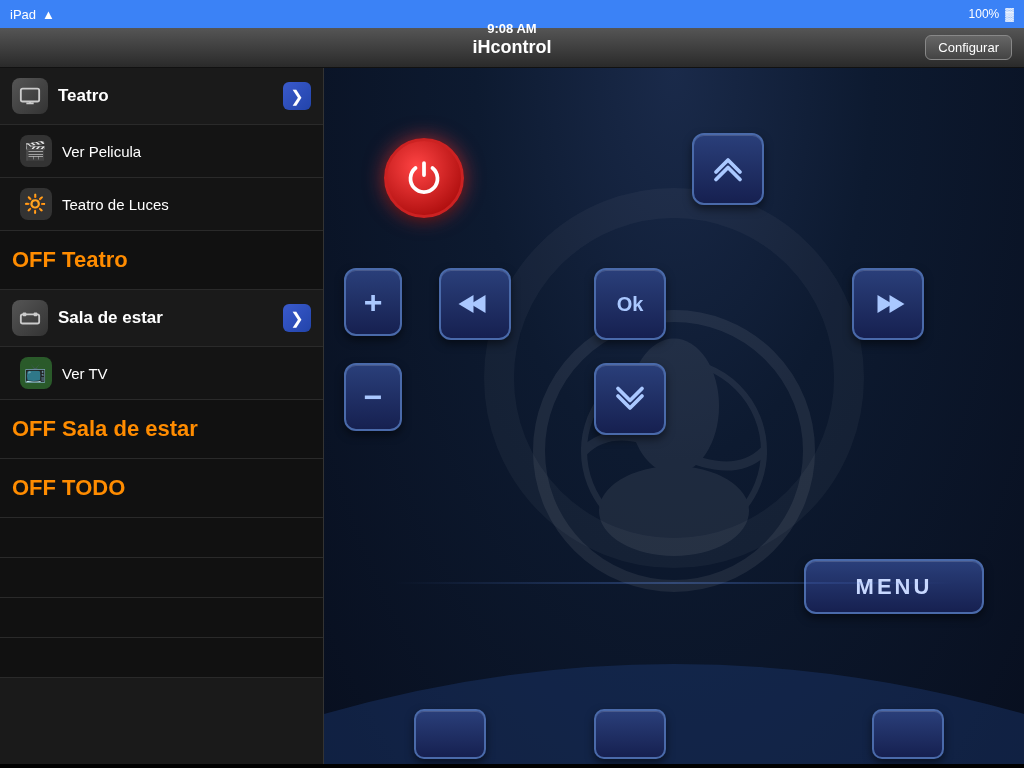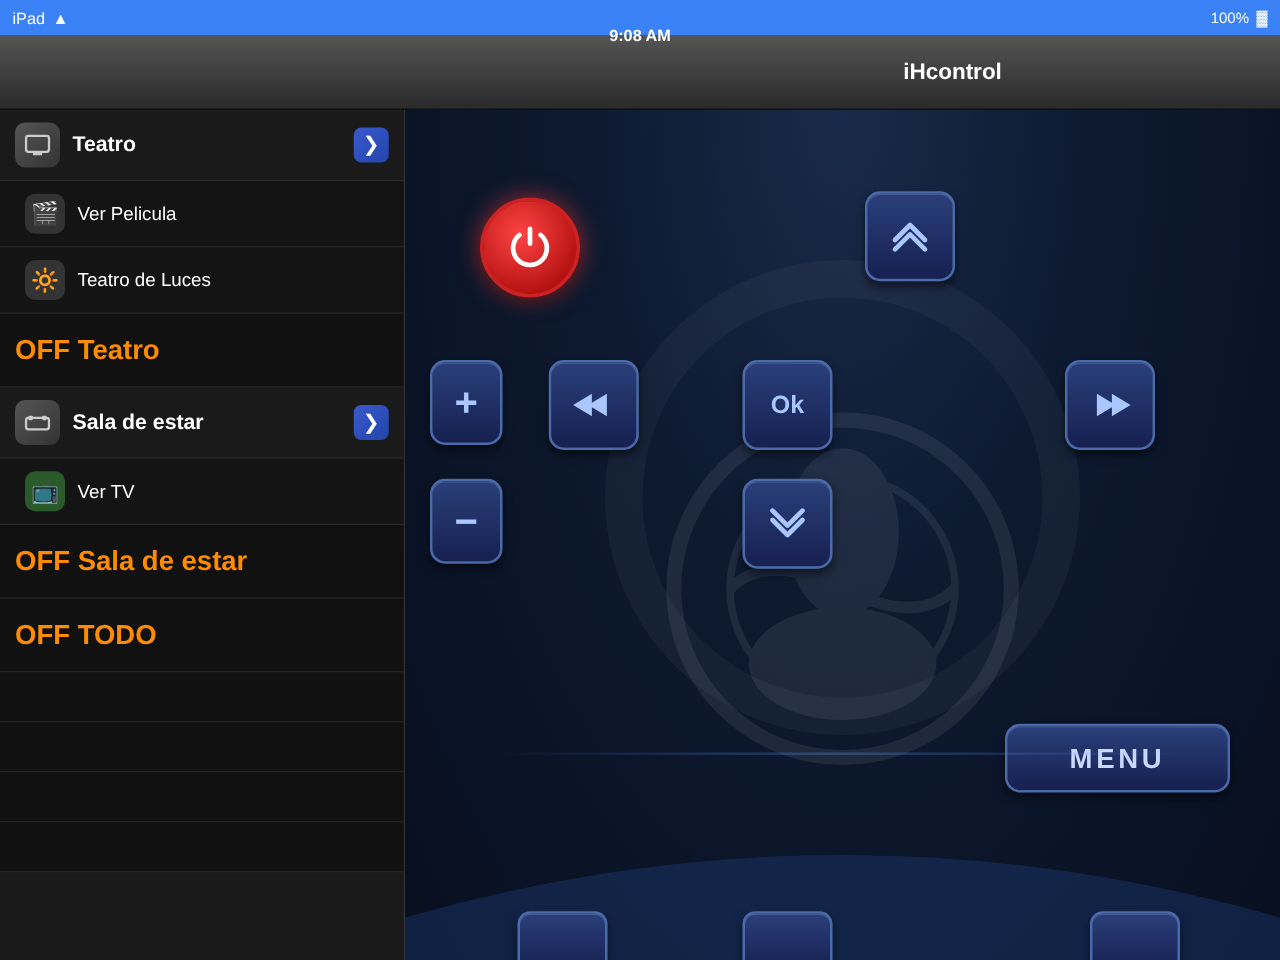--- a/index.html
+++ b/index.html
@@ -22,21 +22,21 @@
       color: #fff;
       font-size: 13px;
       font-weight: 500;
     }
     #status-bar .left { display: flex; align-items: center; gap: 6px; }
     #status-bar .center { position: absolute; left: 50%; transform: translateX(-50%); font-weight: 600; margin-top: 28px; }
     #status-bar .right { display: flex; align-items: center; gap: 6px; font-size: 12px; }
 
     
     #nav-bar {
-      height: 60px;
+      height: 40px;
       background: #3a3a3a;
       background: linear-gradient(to bottom, #555, #2a2a2a);
       display: flex;
       align-items: center;
       justify-content: space-between;
       padding: 0 12px;
       border-bottom: 1px solid #111;
     }
     #nav-bar .app-title {
       font-size: 18px;
@@ -295,20 +295,23 @@
   </div>
   <div class="right">
     <span>100%</span>
     <span>▓</span>
   </div>
 </div>
 
 <div id="nav-bar">
   <div style="flex:1"></div>
   <div class="app-title">iHcontrol</div>
+  <div style="flex:1; display:flex; justify-content:flex-end;">
+    <button class="config-btn">Configurar</button>
+  </div>
 </div>
 
 <div id="main">
 
   <div id="sidebar">
 
     <div class="section-header">
       <div class="icon-box">
         <svg viewBox="0 0 24 24">
             <rect x="2" y="4" width="20" height="14" rx="2" fill="none" stroke="#ccc" stroke-width="2"></rect>

